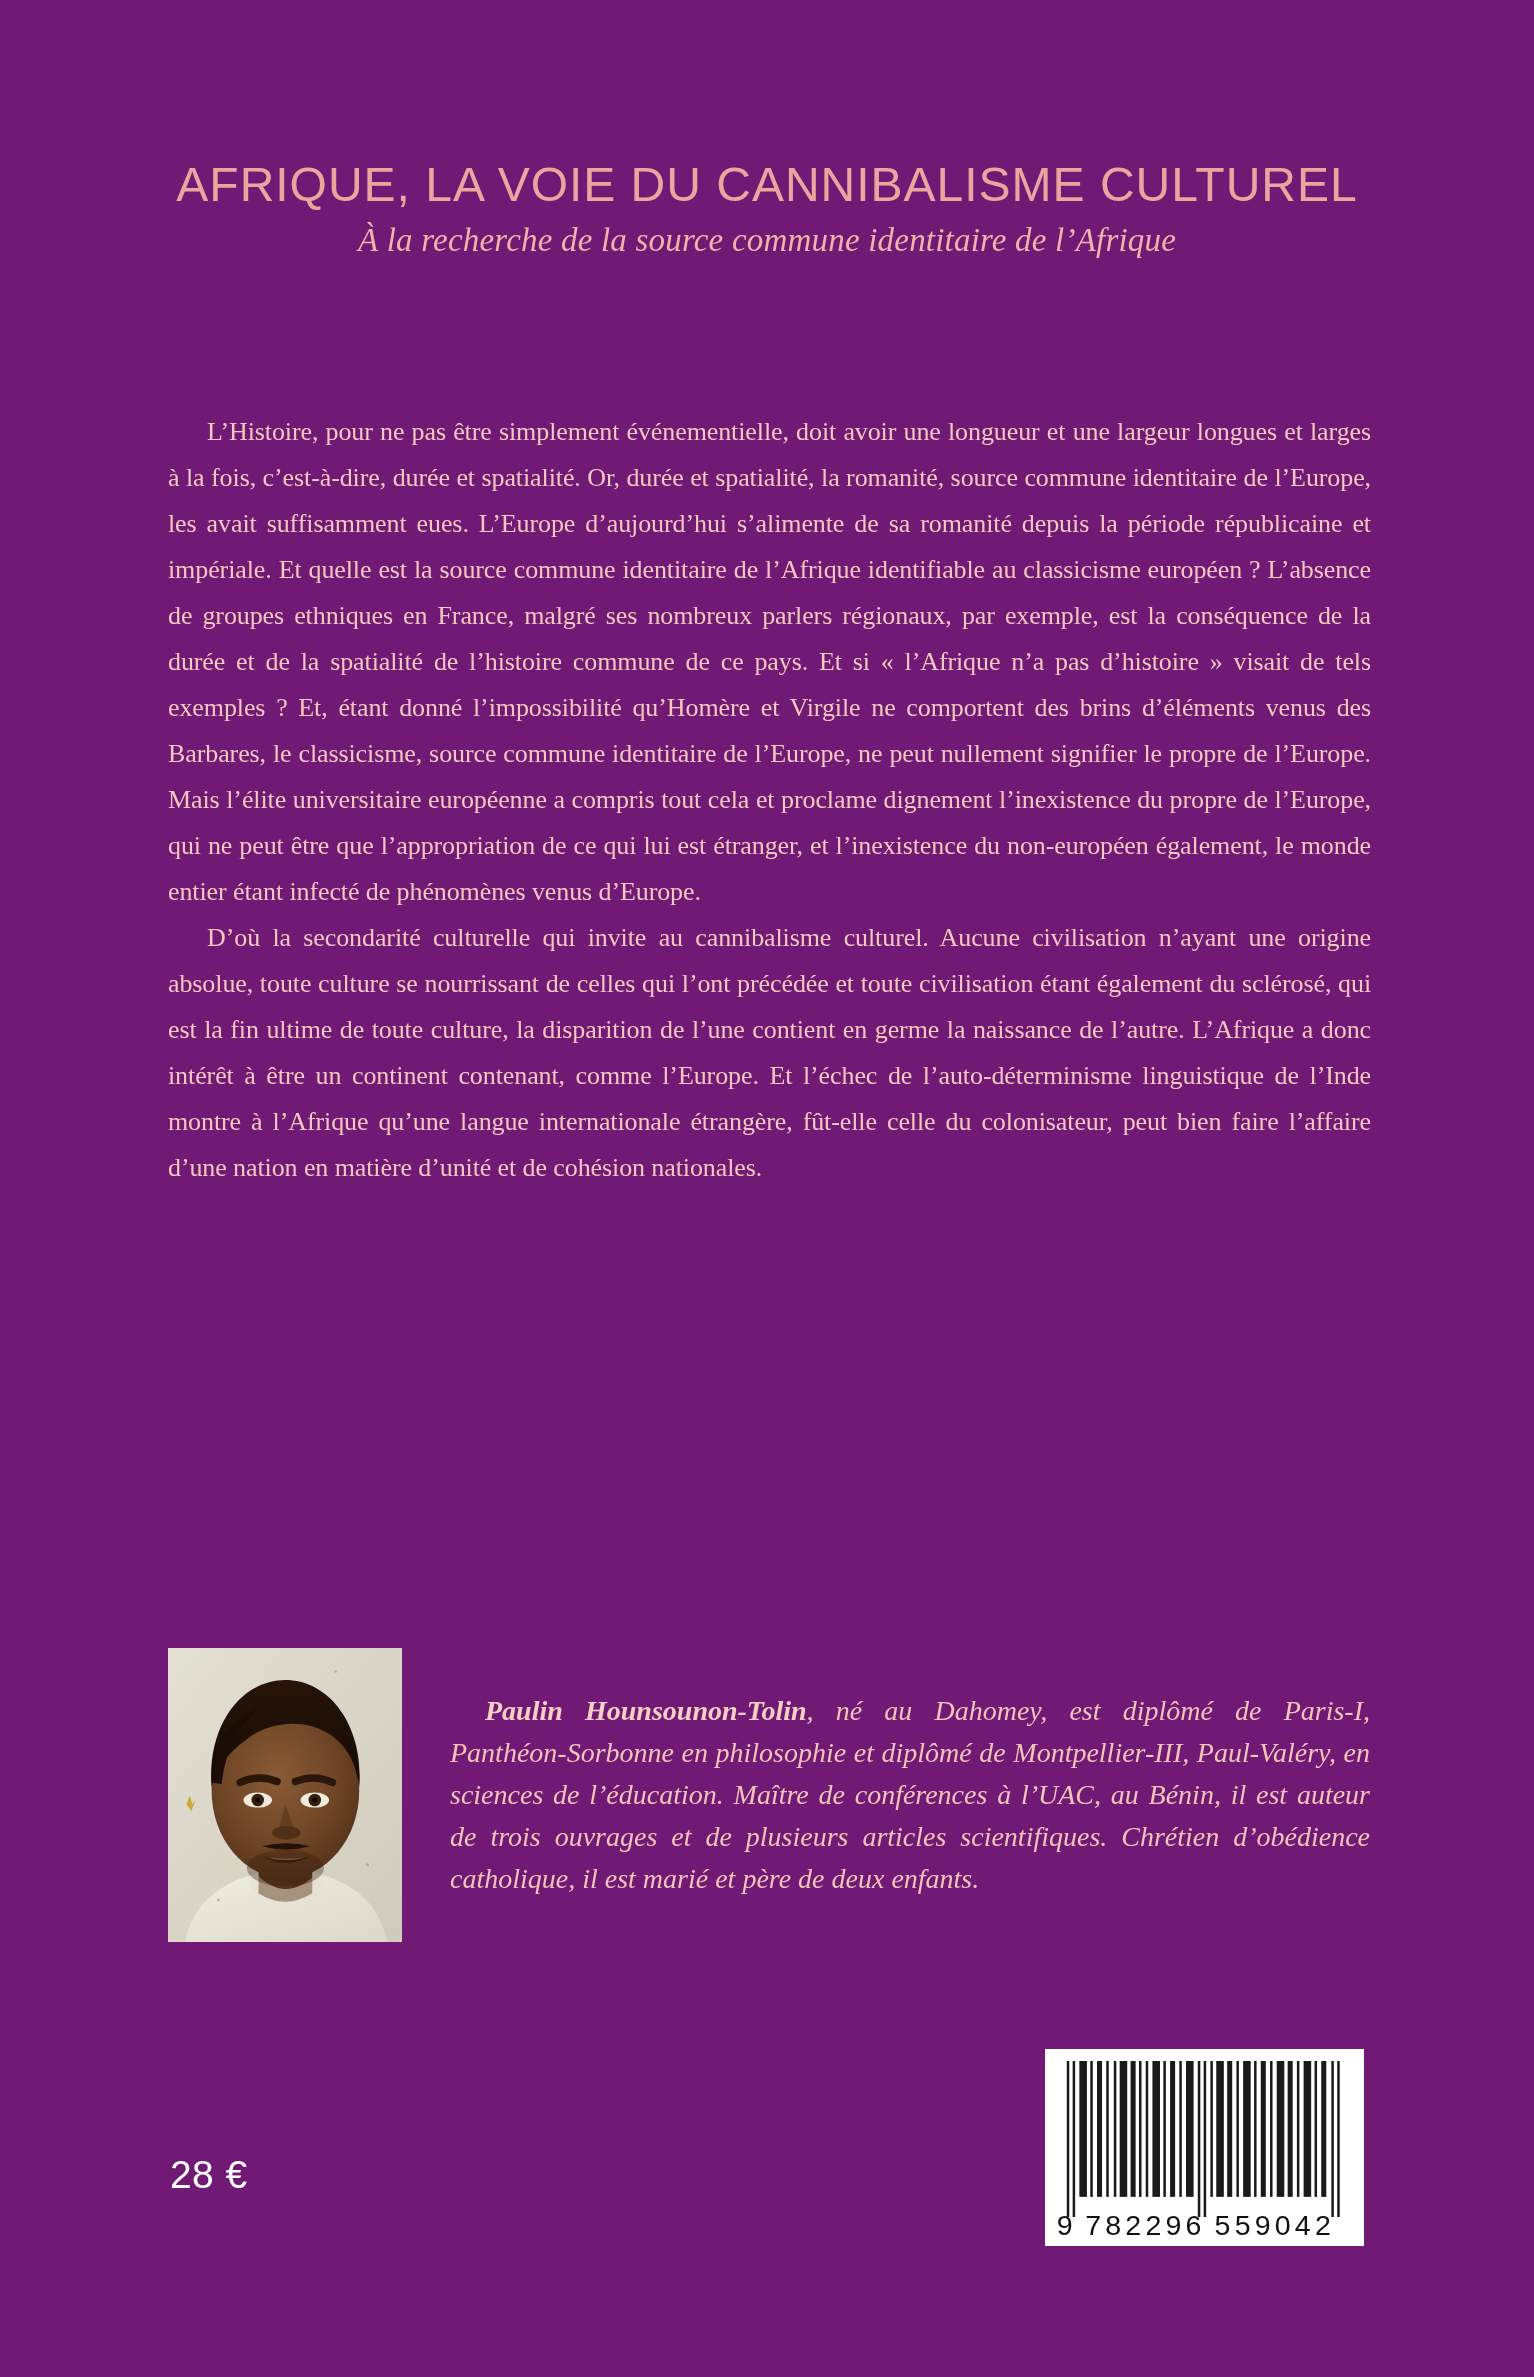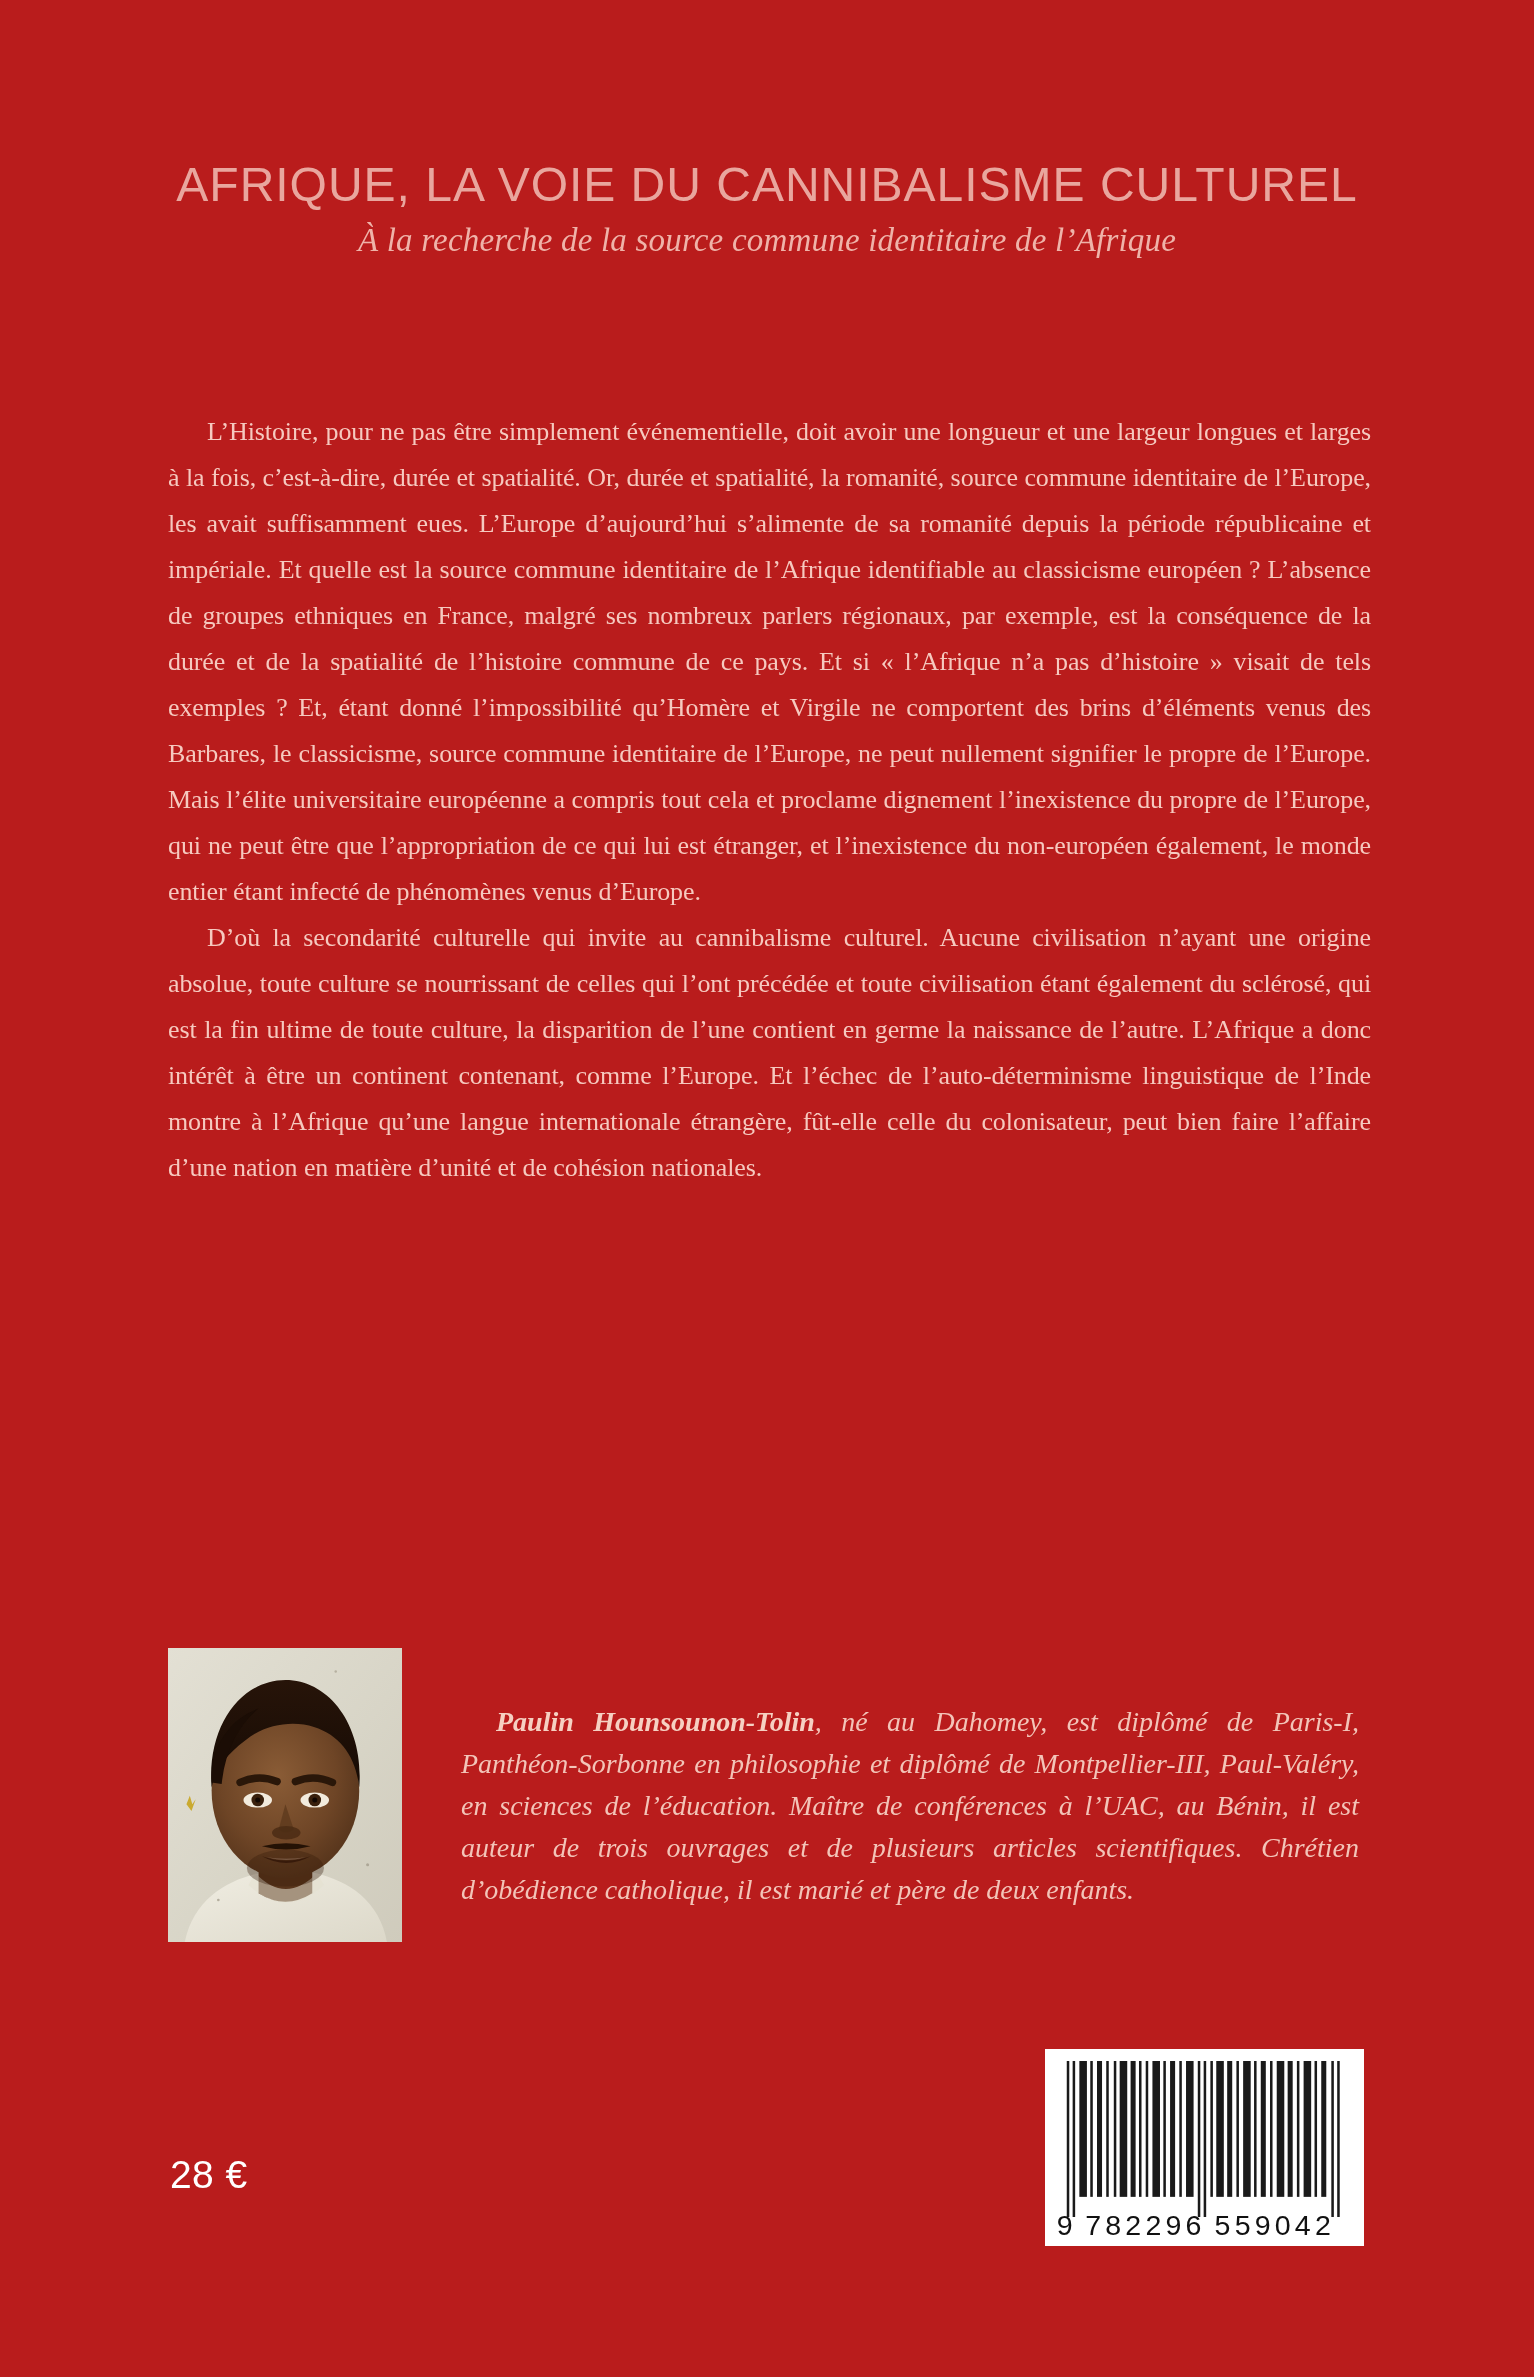--- a/index.html
+++ b/index.html
@@ -11,21 +11,21 @@
     height: 2377px;
     background: #A62E2C;
     font-family: "Liberation Serif", serif;
     overflow: hidden;
     position: relative;
   }
 
   .cover {
     position: absolute;
     inset: 0;
-    background: #b91c1c;
+    background: #701a75;
   }
 
   
   .title-block {
     position: absolute;
     left: 0;
     right: 0;
     top: 159px;
     text-align: center;
     padding: 0 126px;
@@ -95,21 +95,21 @@
     width: 922px;
     color: #F3C4B8;
     font-family: "Liberation Serif", serif;
     font-style: italic;
     font-size: 28px;
     line-height: 42px;
     text-align: justify;
     text-justify: inter-word;
     padding-top: 41px;
   }
-  .bio-text p { margin: 12px; text-indent: 35px; }
+  .bio-text p { margin: 1px; text-indent: 35px; }
   .author-name {
     font-weight: bold;
     font-style: italic;
     color: #F6D0C2;
   }
 
   
   .price {
     position: absolute;
     left: 170px;

